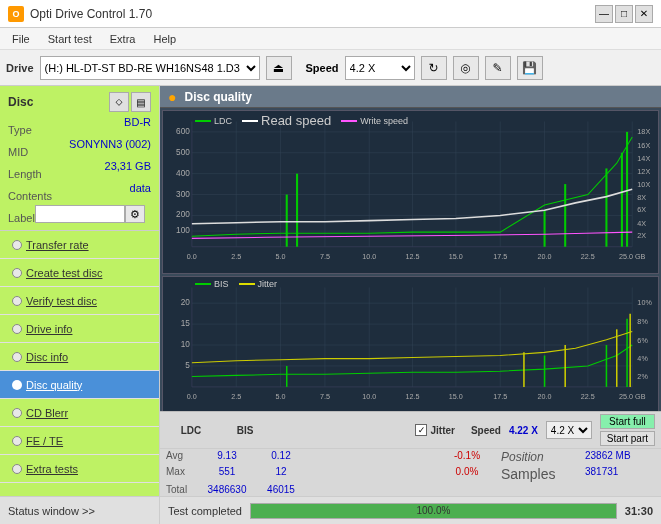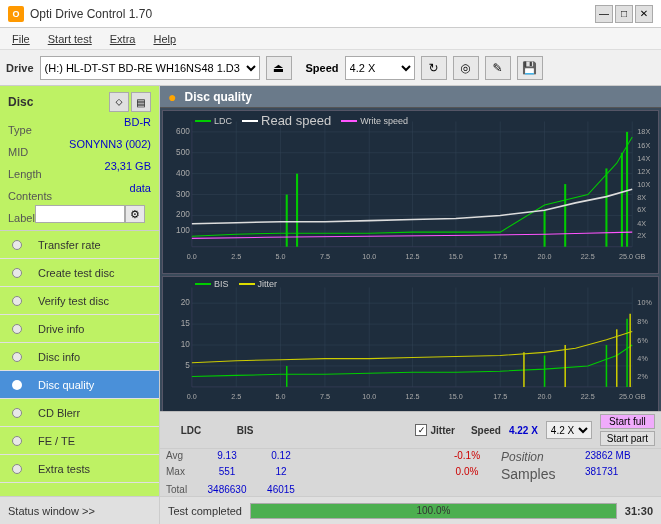--- a/index.html
+++ b/index.html
@@ -8,21 +8,21 @@
     
     .title-bar { background: #fff; height: 28px; display: flex; align-items: center; justify-content: space-between; padding: 0 8px; border-bottom: 1px solid #ccc; }
     .title-bar-left { display: flex; align-items: center; gap: 6px; }
     .title-bar-icon { width: 16px; height: 16px; background: #f90; border-radius: 2px; display: flex; align-items: center; justify-content: center; color: white; font-size: 9px; font-weight: bold; }
     .title-bar-text { font-size: 12px; color: #333; }
     .title-bar-controls { display: flex; gap: 2px; }
     .title-btn { width: 18px; height: 18px; background: #e0e0e0; border: 1px solid #aaa; display: flex; align-items: center; justify-content: center; font-size: 10px; cursor: pointer; }
 
     
     .menu-bar { background: #f5f5f5; height: 22px; display: flex; align-items: center; padding: 0 4px; border-bottom: 1px solid #ddd; gap: 2px; }
-    .menu-item { padding: 2px 8px; font-size: 11px; cursor: pointer; color: #333; text-decoration: underline; }
+    .menu-item { padding: 2px 8px; font-size: 11px; cursor: pointer; color: #333; }
 
     
     .toolbar { background: #f0f0f0; height: 36px; display: flex; align-items: center; padding: 0 6px; gap: 6px; border-bottom: 1px solid #ccc; }
     .toolbar-label { font-size: 11px; font-weight: bold; color: #333; }
     .drive-select { width: 220px; height: 24px; font-size: 11px; border: 1px solid #aaa; background: white; }
     .toolbar-btn { width: 26px; height: 24px; background: #e8e8e8; border: 1px solid #aaa; display: flex; align-items: center; justify-content: center; cursor: pointer; font-size: 12px; }
     .speed-label { font-size: 11px; font-weight: bold; margin-left: 8px; }
     .speed-select { width: 70px; height: 24px; font-size: 11px; border: 1px solid #aaa; background: white; }
 
     
@@ -36,21 +36,21 @@
     .disc-icons { display: flex; gap: 2px; }
     .disc-icon-btn { width: 20px; height: 20px; background: #e0e0e0; border: 1px solid #aaa; display: flex; align-items: center; justify-content: center; font-size: 10px; cursor: pointer; }
     .disc-row { display: flex; justify-content: space-between; margin-bottom: 2px; }
     .disc-row-label { color: #555; font-size: 11px; margin-top: 8px; }
     .disc-row-value { color: #0000cc; font-size: 11px; font-weight: 500; }
     .disc-label-row { display: flex; align-items: center; gap: 0; margin-top: 2px; }
     .disc-label-input { width: 90px; height: 18px; border: 1px solid #aaa; font-size: 10px; }
     .disc-label-btn { width: 20px; height: 18px; background: #e8e8e8; border: 1px solid #aaa; display: flex; align-items: center; justify-content: center; cursor: pointer; font-size: 11px; }
 
     .nav-section { flex: 1; display: flex; flex-direction: column; }
-    .nav-item { height: 28px; display: flex; align-items: center; padding: 0 12px; cursor: pointer; font-size: 11px; color: #333; border-bottom: 1px solid #e0e0e0; gap: 16px; }
+    .nav-item { height: 28px; display: flex; align-items: center; padding: 0 12px; cursor: pointer; font-size: 11px; color: #333; border-bottom: 1px solid #e0e0e0; gap: 4px; text-decoration: underline; }
     .nav-item.active { background: #4a90d9; color: white; }
     .nav-item.active .nav-dot { background: white; }
     .nav-dot { width: 10px; height: 10px; border-radius: 50%; background: #4a90d9; flex-shrink: 0; }
     .nav-dot-outline { width: 10px; height: 10px; border-radius: 50%; border: 1px solid #888; flex-shrink: 0; background: #e8e8e8; }
 
     
     .sidebar-status { height: 28px; background: #e0e0e0; border-top: 1px solid #ccc; display: flex; align-items: center; padding: 0 8px; cursor: pointer; }
     .sidebar-status-text { font-size: 11px; color: #333; }
     .content-header { background: #6a7a8a; height: 22px; display: flex; align-items: center; padding: 0 8px; gap: 8px; border-bottom: 1px solid #555; }
     .content-icon { color: #ffa500; font-size: 14px; }
@@ -360,21 +360,21 @@
           <div style="width:12px;height:12px;border:1px solid #666;background:white;display:flex;align-items:center;justify-content:center;font-size:9px;">✓</div>
           <span style="font-size:10px;font-weight:bold;color:#333;">Jitter</span>
         </div>
         <div style="width:8px;"></div>
         <span style="font-size:10px;font-weight:bold;color:#333;">Speed</span>
         <span style="font-size:10px;color:#0000cc;font-weight:bold;margin:0 4px;">4.22 X</span>
         <select style="font-size:10px;height:18px;border:1px solid #aaa;">
           <option>4.2 X</option>
         </select>
         <div style="display:flex;flex-direction:column;gap:2px;margin-left:4px;">
-          <button style="font-size:10px;padding:1px 6px;background:#f0abfc;border:1px solid #aaa;cursor:pointer;">Start full</button>
+          <button style="font-size:10px;padding:1px 6px;background:#86efac;border:1px solid #aaa;cursor:pointer;">Start full</button>
           <button style="font-size:10px;padding:1px 6px;background:#e0e0e0;border:1px solid #aaa;cursor:pointer;">Start part</button>
         </div>
       </div>
 
       <div style="display:flex; padding:1px 6px; gap:4px;">
         <div style="width:32px;font-size:10px;color:#555;">Avg</div>
         <div style="width:50px;text-align:center;font-size:10px;color:#0000cc;">9.13</div>
         <div style="width:50px;text-align:center;font-size:10px;color:#0000cc;">0.12</div>
         <div style="flex:1;"></div>
         <div style="width:60px;text-align:center;font-size:10px;color:#cc0000;">-0.1%</div>

